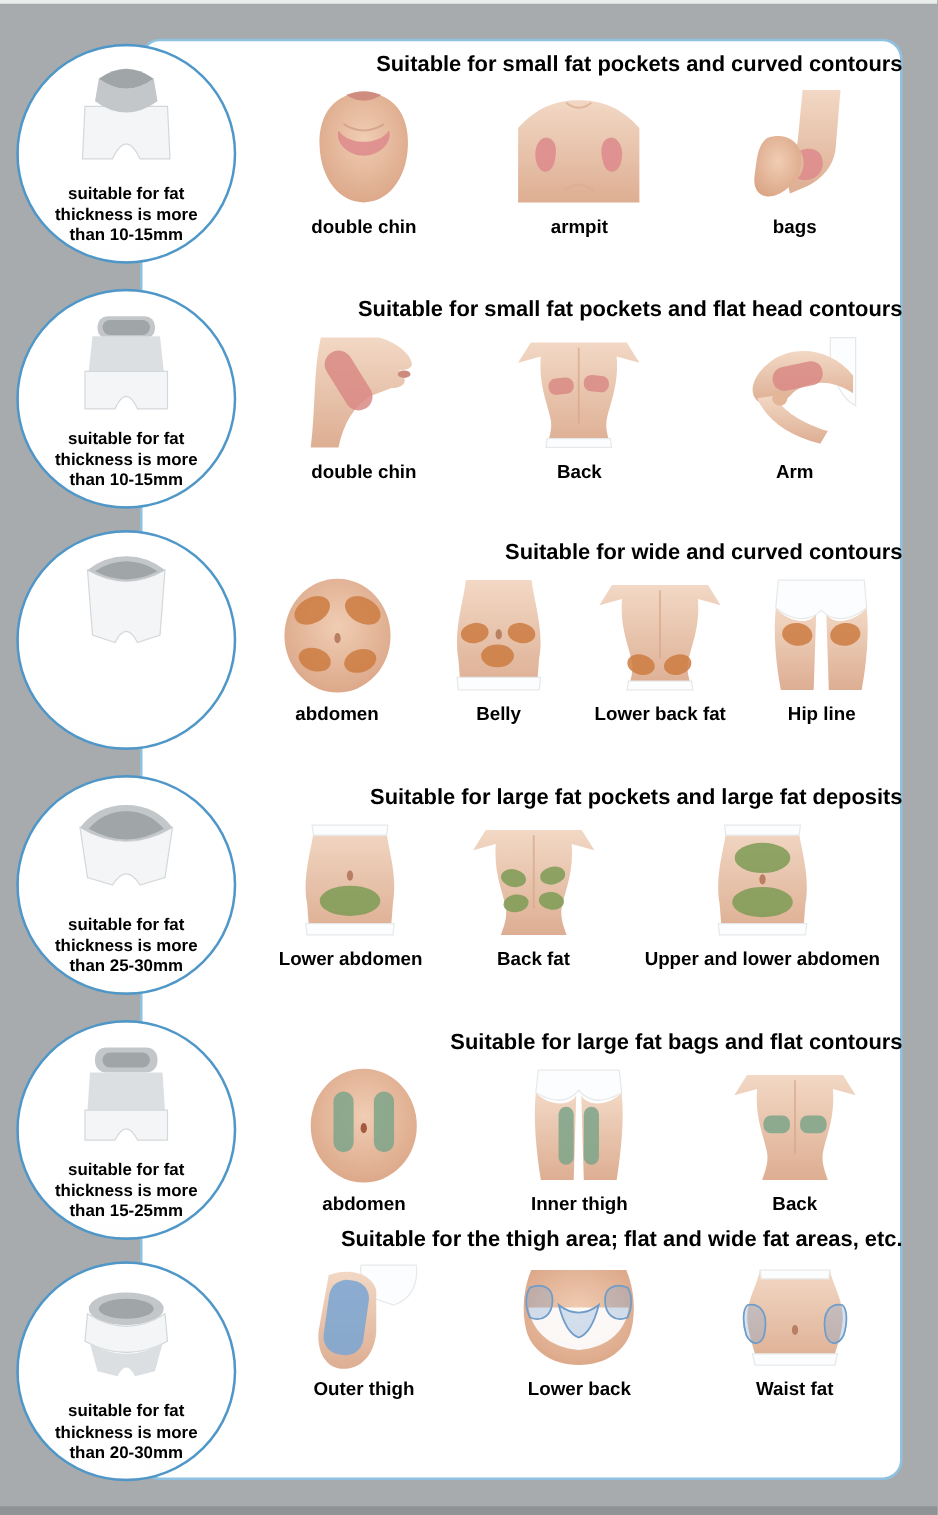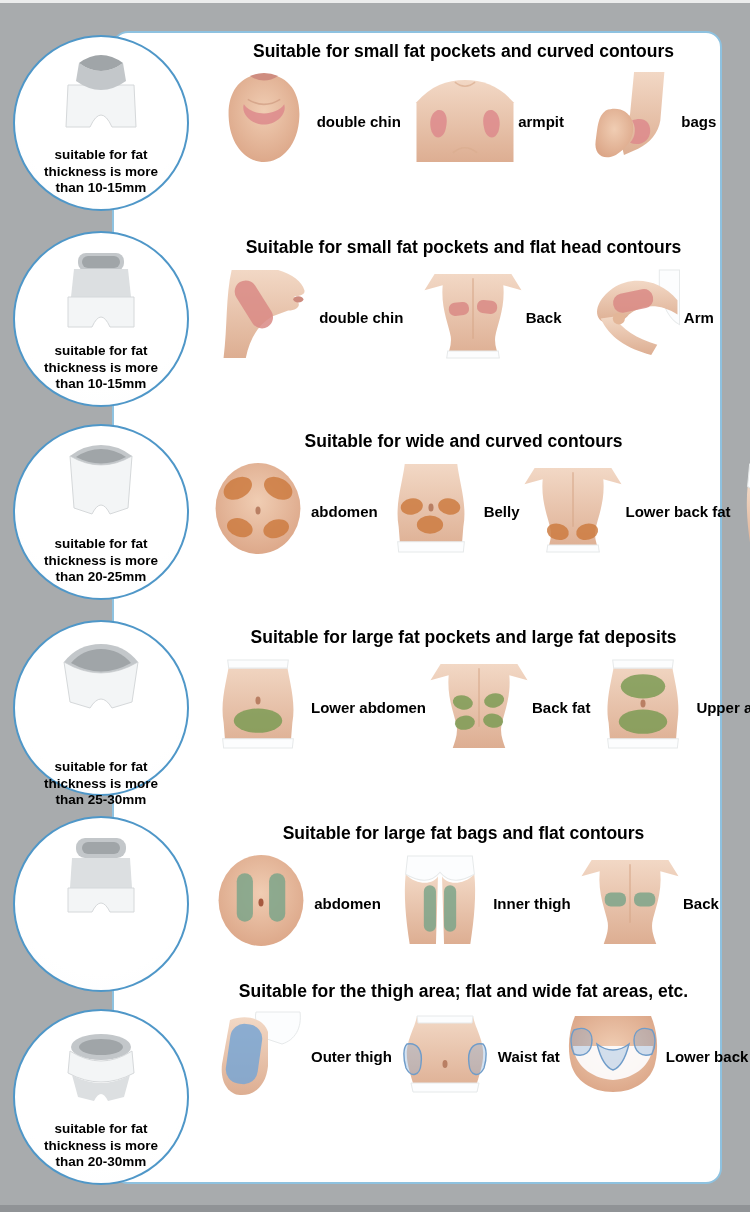--- a/index.html
+++ b/index.html
@@ -11,23 +11,23 @@
          border:2px solid #8ec2e0;border-radius:16px;box-sizing:border-box;z-index:1;}
   
   .circle{position:absolute;left:13px;width:176px;height:176px;border-radius:50%;
           background:radial-gradient(circle at 50% 40%,#ffffff 65%,#fbfcfd);
           border:2px solid #4f97c8;box-sizing:border-box;z-index:3;
           display:flex;flex-direction:column;align-items:center;}
   .dev{width:110px;height:96px;margin-top:14px;flex:0 0 auto;}
   .note{width:134px;text-align:center;font-weight:bold;font-size:13.5px;line-height:16.5px;margin-top:0;}
   
   .row{position:absolute;left:205px;width:517px;height:194px;display:flex;flex-direction:column;z-index:2;}
-  .row h2{margin:6px 0 0 0;text-align:center;font-size:17.5px;font-weight:bold;line-height:22px;}
+  .row h2{margin:6px 0 0 0;text-align:right;font-size:17.5px;font-weight:bold;line-height:22px;}
   .figs{flex:1;display:flex;justify-content:space-around;align-items:flex-start;padding-top:8px;}
-  .item{display:flex;flex-direction:row;align-items:center;}
+  .item{display:flex;flex-direction:column;align-items:center;}
   .fig{width:106px;height:96px;}
   .fig.sm{height:86px;}
   .lbl{font-size:15px;font-weight:bold;margin-top:7px;white-space:nowrap;text-align:center;line-height:18px;}
   .lbl.wrap{white-space:normal;width:122px;}
   
   .patch{fill:var(--patch,#dd8a8c);fill-opacity:.85;}
   .patch.tl{fill-opacity:.32;stroke:#6f9cc9;stroke-width:1.4;}
   .cloth{fill:#fcfdfe;stroke:#e6e9ea;stroke-width:1;}
   .devlight{fill:#f3f5f6;stroke:#d5d8da;stroke-width:1;}
   .devmid{fill:#dcdfe1;}
@@ -71,39 +71,39 @@
     </svg>
     <div class="note">suitable for fat thickness is more than 10-15mm</div>
   </div>
 
   <div class="circle" style="top: 424px; border-color: rgb(79, 151, 200);">
     <svg class="dev" viewBox="0 0 110 96">
       <path class="devlight" d="M24,16 Q55,34 86,16 L82,68 L64,74 Q55,56 46,74 L28,68 Z"></path>
       <path class="devgray" d="M24,16 Q55,34 86,16 Q72,5 55,5 Q38,5 24,16 Z"></path>
       <path class="devdark" d="M30,17 Q55,30 80,17 Q68,9 55,9 Q42,9 30,17 Z"></path>
     </svg>
-    <div class="note">suitable for fat thickness is more than 20-25mm</div>
-  </div>
-
-  <div class="circle" style="top: 620px; border-color: rgb(79, 151, 200); gap: 27px;">
+  </div>
+
+  <div class="circle" style="top: 620px; border-color: rgb(79, 151, 200);">
     <svg class="dev" viewBox="0 0 110 96">
       <path class="devlight" d="M18,26 Q55,48 92,26 L86,66 L66,72 Q55,54 44,72 L24,66 Z"></path>
       <path class="devgray" d="M18,26 Q55,48 92,26 Q78,8 55,8 Q32,8 18,26 Z"></path>
       <path class="devdark" d="M25,27 Q55,44 85,27 Q73,13 55,13 Q37,13 25,27 Z"></path>
     </svg>
     <div class="note">suitable for fat thickness is more than 25-30mm</div>
   </div>
 
   <div class="circle" style="top: 816px; border-color: rgb(79, 151, 200);">
     <svg class="dev" viewBox="0 0 110 96">
       <rect class="devgray" x="30" y="6" width="50" height="20" rx="9"></rect>
       <rect class="devdark" x="36" y="10" width="38" height="12" rx="6"></rect>
       <path class="devmid" d="M26,26 L84,26 L86,56 L24,56 Z"></path>
       <path class="devlight" d="M22,56 L88,56 L88,80 L64,80 Q55,62 46,80 L22,80 Z"></path>
     </svg>
+    <div class="note">suitable for fat thickness is more than 15-25mm</div>
   </div>
 
   <div class="circle" style="top: 1009px; border-color: rgb(79, 151, 200);">
     <svg class="dev" viewBox="0 0 110 96">
       <ellipse class="devgray" cx="55" cy="22" rx="30" ry="13"></ellipse>
       <ellipse class="devdark" cx="55" cy="22" rx="22" ry="8"></ellipse>
       <path class="devlight" d="M24,26 Q55,46 86,26 L88,48 Q55,66 22,48 Z"></path>
       <path class="devmid" d="M26,50 Q55,66 84,50 L78,72 L62,76 Q55,62 48,76 L32,72 Z"></path>
     </svg>
     <div class="note">suitable for fat thickness is more than 20-30mm</div>
@@ -299,37 +299,37 @@
   <section class="row" style="top: 974px; --patch: #79a6d4;">
     <h2>Suitable for the thigh area; flat and wide fat areas, etc.</h2>
     <div class="figs">
       <div class="item">
         <svg class="fig sm" viewBox="0 0 104 86">
           <path class="cloth" d="M50,2 L94,2 C96,18 89,30 76,34 L58,28 C52,18 48,10 50,2Z"></path>
           <path d="M24,10 C40,4 58,8 62,22 L62,56 C60,76 48,86 34,85 C22,84 14,72 16,54 Z" fill="url(#sg)"></path>
           <rect class="patch" x="-16" y="-30" width="32" height="60" rx="14" transform="translate(38,44) rotate(8)"></rect>
         </svg>
         <div class="lbl">Outer thigh</div>
+      </div>
+      <div class="item">
+        <svg class="fig sm" viewBox="0 0 104 86">
+          <path d="M14,6 L90,6 C96,20 98,38 94,54 C90,70 74,82 52,82 C30,82 14,70 10,54 C6,38 8,20 14,6Z" fill="url(#sgr)"></path>
+          <path d="M12,36 L92,36 C90,54 76,68 52,70 C28,68 14,54 12,36Z" fill="#fdfdfe" opacity=".92"></path>
+          <path class="patch tl" d="M13,20 C23,16 31,20 31,30 C31,42 23,48 13,44 C9,36 9,26 13,20Z"></path>
+          <path class="patch tl" d="M91,20 C81,16 73,20 73,30 C73,42 81,48 91,44 C95,36 95,26 91,20Z"></path>
+          <path class="patch tl" d="M36,34 C46,42 58,42 68,34 C64,50 58,58 52,60 C46,58 40,50 36,34Z"></path>
+        </svg>
+        <div class="lbl">Lower back</div>
       </div>
       <div class="item">
         <svg class="fig sm" viewBox="0 0 104 86">
           <path d="M24,6 L80,6 C82,18 92,32 90,48 C89,60 84,70 82,82 L22,82 C20,70 15,60 14,48 C12,32 22,18 24,6Z" fill="url(#sg)"></path>
           <path class="cloth" d="M24,6 L80,6 L79,13 L25,13Z"></path>
           <path class="cloth" d="M20,82 L84,82 L86,73 L18,73Z"></path>
           <ellipse cx="52" cy="54" rx="2.5" ry="4" fill="#b97f63"></ellipse>
           <path class="patch tl" d="M14,34 C24,32 30,40 28,54 C27,66 18,68 13,58 C10,48 10,38 14,34Z"></path>
           <path class="patch tl" d="M90,34 C80,32 74,40 76,54 C77,66 86,68 91,58 C94,48 94,38 90,34Z"></path>
         </svg>
         <div class="lbl">Waist fat</div>
       </div>
-      <div class="item">
-        <svg class="fig sm" viewBox="0 0 104 86">
-          <path d="M14,6 L90,6 C96,20 98,38 94,54 C90,70 74,82 52,82 C30,82 14,70 10,54 C6,38 8,20 14,6Z" fill="url(#sgr)"></path>
-          <path d="M12,36 L92,36 C90,54 76,68 52,70 C28,68 14,54 12,36Z" fill="#fdfdfe" opacity=".92"></path>
-          <path class="patch tl" d="M13,20 C23,16 31,20 31,30 C31,42 23,48 13,44 C9,36 9,26 13,20Z"></path>
-          <path class="patch tl" d="M91,20 C81,16 73,20 73,30 C73,42 81,48 91,44 C95,36 95,26 91,20Z"></path>
-          <path class="patch tl" d="M36,34 C46,42 58,42 68,34 C64,50 58,58 52,60 C46,58 40,50 36,34Z"></path>
-        </svg>
-        <div class="lbl">Lower back</div>
-      </div>
     </div>
   </section>
 </div>
 
 </body></html>

